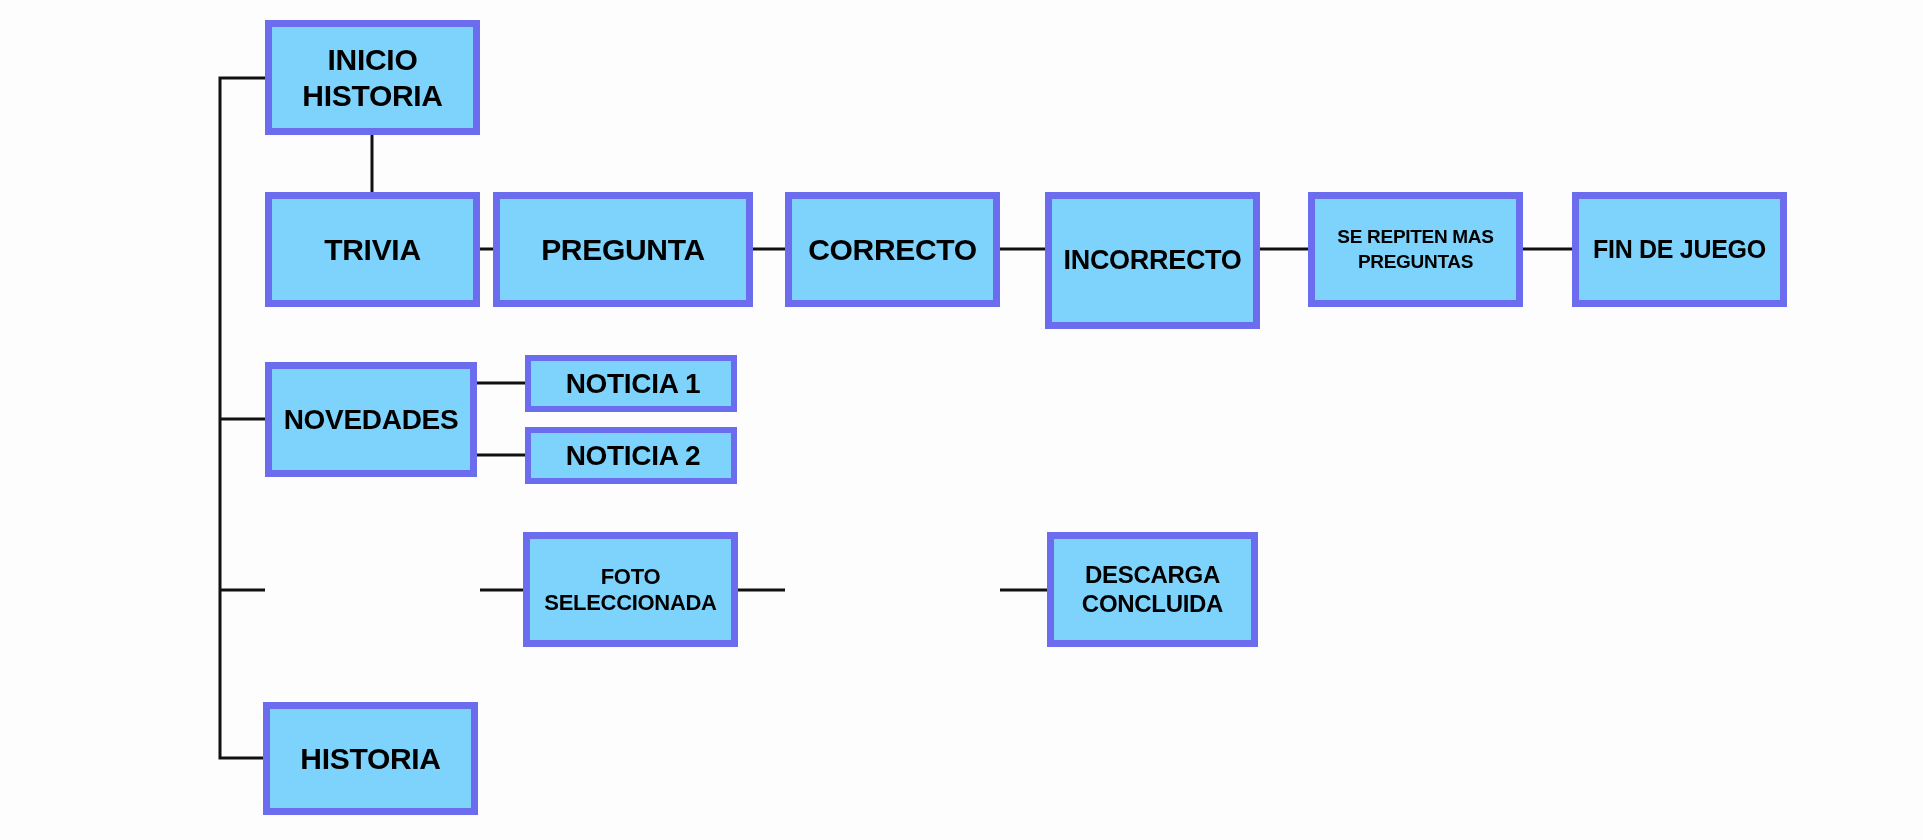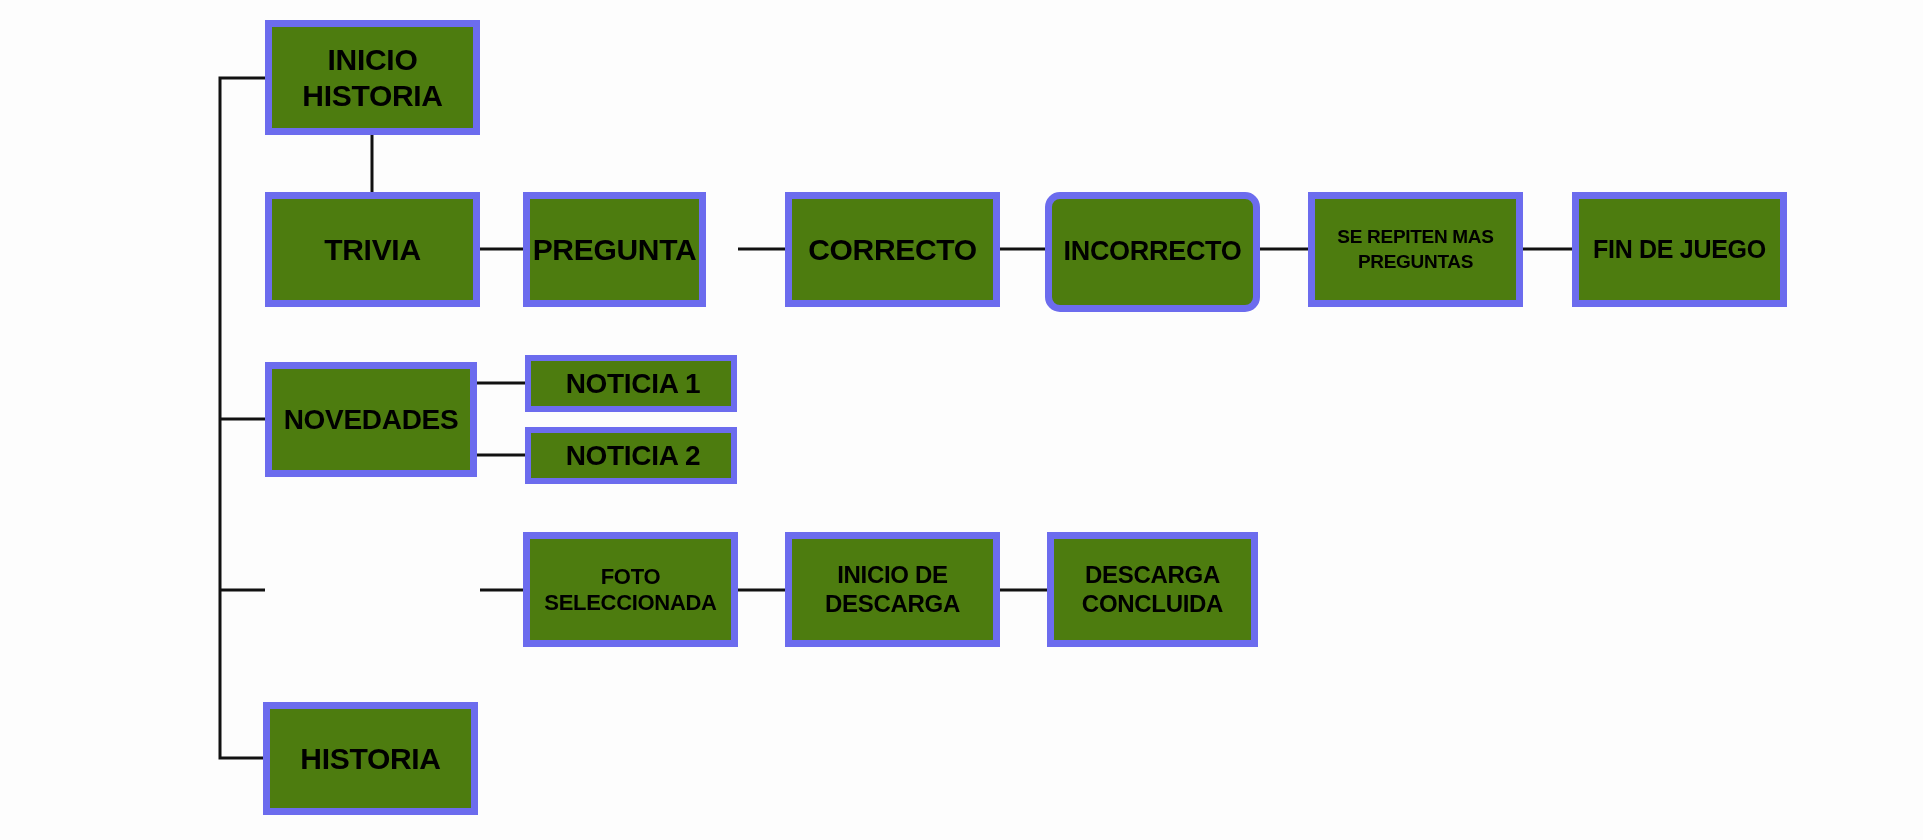--- a/index.html
+++ b/index.html
@@ -23,21 +23,21 @@
     left: 0; top: 0;
     width: 1923px; height: 840px;
   }
   .edges-svg path {
     stroke: var(--line);
     stroke-width: 3;
     fill: none;
   }
   .node {
     position: absolute;
-    background: #4d7c0f;
+    background: #7dd3fc;
     border: 7px solid var(--node-border);
     color: var(--text);
     font-weight: bold;
     font-size: 30px;
     line-height: 1.18;
     display: flex;
     align-items: center;
     justify-content: center;
     text-align: center;
     padding: 2px;
@@ -75,38 +75,37 @@
 
     <path d="M 480 590 L 523 590"></path>
     <path d="M 738 590 L 785 590"></path>
     <path d="M 1000 590 L 1047 590"></path>
   </svg>
 
   <div class="node" style="left:265px; top:20px; width:215px; height:115px;">INICIO HISTORIA</div>
 
   <div class="node" style="left:265px; top:192px; width:215px; height:115px;">TRIVIA</div>
 
-  <div class="node" style="left:523px; top:192px; width:183px; height:115px;">PREGUNTA</div>
+  <div class="node" style="left:493px; top:192px; width:260px; height:115px;">PREGUNTA</div>
 
   <div class="node" style="left:785px; top:192px; width:215px; height:115px;">CORRECTO</div>
 
-  <div class="node fs-27" style="left:1045px; top:192px; width:215px; height:120px;border-radius:15px;">INCORRECTO</div>
+  <div class="node fs-27" style="left:1045px; top:192px; width:215px; height:137px;">INCORRECTO</div>
 
   <div class="node fs-19" style="left:1308px; top:192px; width:215px; height:115px;">SE REPITEN MAS PREGUNTAS</div>
 
   <div class="node fs-25" style="left:1572px; top:192px; width:215px; height:115px;">FIN DE JUEGO</div>
 
   <div class="node fs-28" style="left:265px; top:362px; width:212px; height:115px;">NOVEDADES</div>
 
   <div class="node fs-28 thin" style="left:525px; top:355px; width:212px; height:57px;">NOTICIA 1</div>
 
   <div class="node fs-28 thin" style="left:525px; top:427px; width:212px; height:57px;">NOTICIA 2</div>
 
 
   <div class="node fs-22" style="left:523px; top:532px; width:215px; height:115px;">FOTO SELECCIONADA</div>
 
-  <div class="node fs-24" style="left:785px; top:532px; width:215px; height:115px;">INICIO DE DESCARGA</div>
 
   <div class="node fs-24" style="left:1047px; top:532px; width:211px; height:115px;">DESCARGA CONCLUIDA</div>
 
   <div class="node" style="left:263px; top:702px; width:215px; height:113px;">HISTORIA</div>
 
 </div>
 
 </body></html>

